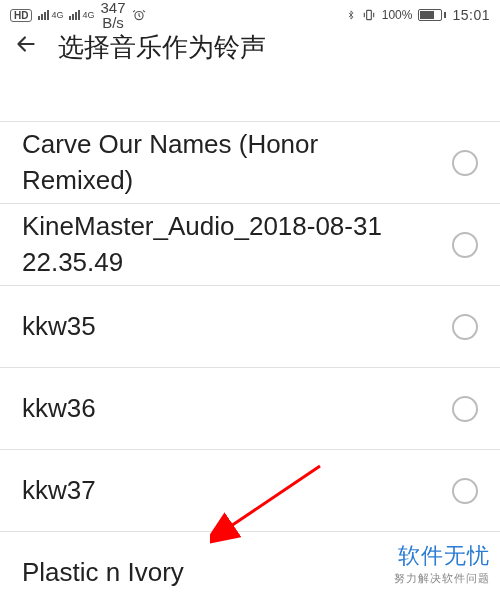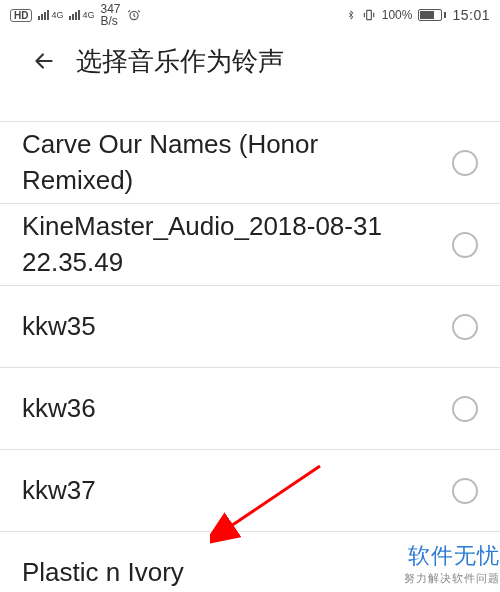--- a/index.html
+++ b/index.html
@@ -35,21 +35,21 @@
     .signal {
       display: flex;
       align-items: flex-end;
       gap: 1px;
     }
     .signal-bar {
       width: 2px;
       background: #555;
     }
     .signal-label { font-size: 9px; margin-left: 2px; vertical-align: top; }
-    .speed-block { display: flex; flex-direction: column; line-height: 1; font-size: 12px; }
+    .speed-block { display: flex; flex-direction: column; line-height: 1; font-size: 15px; text-align: center; }
     .alarm-icon svg, .bt-icon svg, .vibrate-icon svg { display: block; }
     .battery {
       display: flex;
       align-items: center;
       gap: 2px;
     }
     .battery-body {
       width: 24px;
       height: 12px;
       border: 1px solid #555;
@@ -62,22 +62,21 @@
       width: 62%;
       background: #555;
     }
     .battery-tip {
       width: 2px; height: 6px; background: #555;
     }
     .time { font-size: 14px; letter-spacing: 0.5px; }
     .header {
       height: 62px;
       display: flex;
-      align-items: center;
-      padding: 0 30px;
+      padding: 0 12px;
       gap: 18px;
     }
     .back-arrow { width: 28px; height: 28px; display: flex; align-items: center; justify-content: center; }
     .title { font-size: 26px; color: #222; font-weight: 400; }
     .list { }
     .list-item {
       display: flex;
       align-items: center;
       justify-content: space-between;
       padding: 0 22px;
@@ -107,21 +106,21 @@
       flex-shrink: 0;
     }
     .annotation-arrow {
       position: absolute;
       left: 210px;
       top: 456px;
       pointer-events: none;
     }
     .watermark {
       position: absolute;
-      right: 0;
+      right: 10px;
       bottom: 6px;
       text-align: right;
       pointer-events: none;
     }
     .watermark .wm-main { font-size: 22px; color: #2b7cd3; letter-spacing: 1px; }
     .watermark .wm-sub { font-size: 11px; color: #888; letter-spacing: 1px; font-family: Liberation Mono, monospace; }
   </style>
 </head>
 <body>
 

